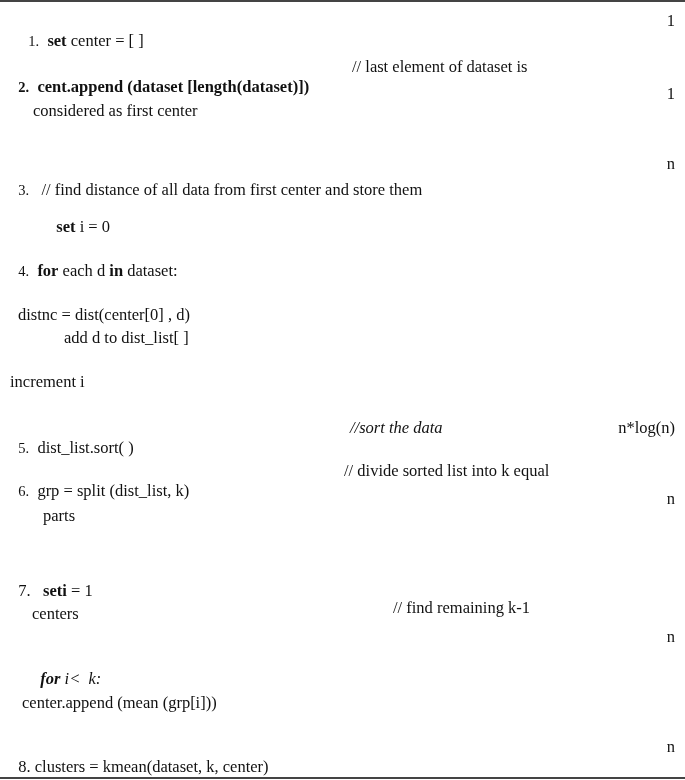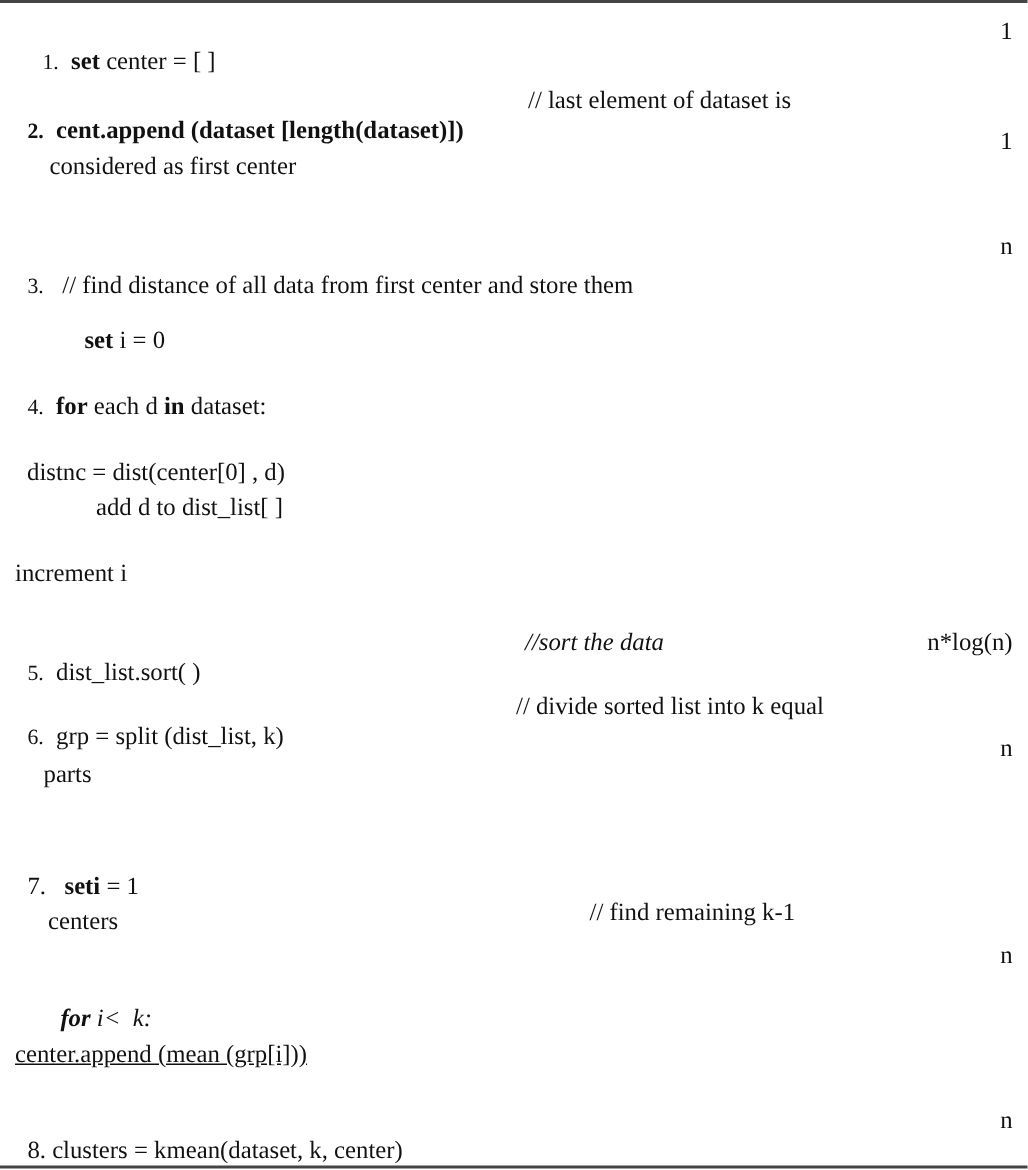--- a/index.html
+++ b/index.html
@@ -47,32 +47,32 @@
 <div class="ln" style="left:10px;top:418px;">
   <span class="num">5.</span>  <span>dist_list.sort( )</span>
 </div>
 <div class="ln" style="left:350px;top:418px;font-style:italic;">//sort the data</div>
 <div class="cx" style="right:10px;top:418px;">n*log(n)</div>
 
 <div class="ln" style="left:10px;top:461px;">
   <span class="num">6.</span>  <span>grp = split (dist_list, k)</span>
 </div>
 <div class="ln" style="left:344px;top:461px;">// divide sorted list into k equal</div>
-<div class="ln" style="left:29px;top:506px;">parts</div>
+<div class="ln" style="left:43px;top:506px;">parts</div>
 <div class="cx" style="right:10px;top:489px;">n</div>
 
 <div class="ln" style="left:10px;top:561px;">
   <span>7.</span>   <b>seti</b><span> = 1</span>
 </div>
 <div class="ln" style="left:393px;top:561px;margin-top:37px;">// find remaining k-1</div>
 <div class="ln" style="left:32px;top:604px;">centers</div>
 <div class="cx" style="right:10px;top:627px;">n</div>
 <div class="ln" style="left:32px;top:649px;font-style:italic;">
   <b>for</b><span> i&lt;  k:</span>
 </div>
-<div class="ln" style="left:10px;top:693px;text-decoration:underline;">center.append (mean (grp[i]))</div>
+<div class="ln" style="left:22px;top:693px;">center.append (mean (grp[i]))</div>
 
 <div class="ln" style="left:10px;top:737px;">
   <span>8.</span> <span>clusters = kmean(dataset, k, center)</span>
 </div>
 <div class="cx" style="right:10px;top:737px;">n</div>
 
 <div class="rule-bottom"></div>
 
 </body></html>

